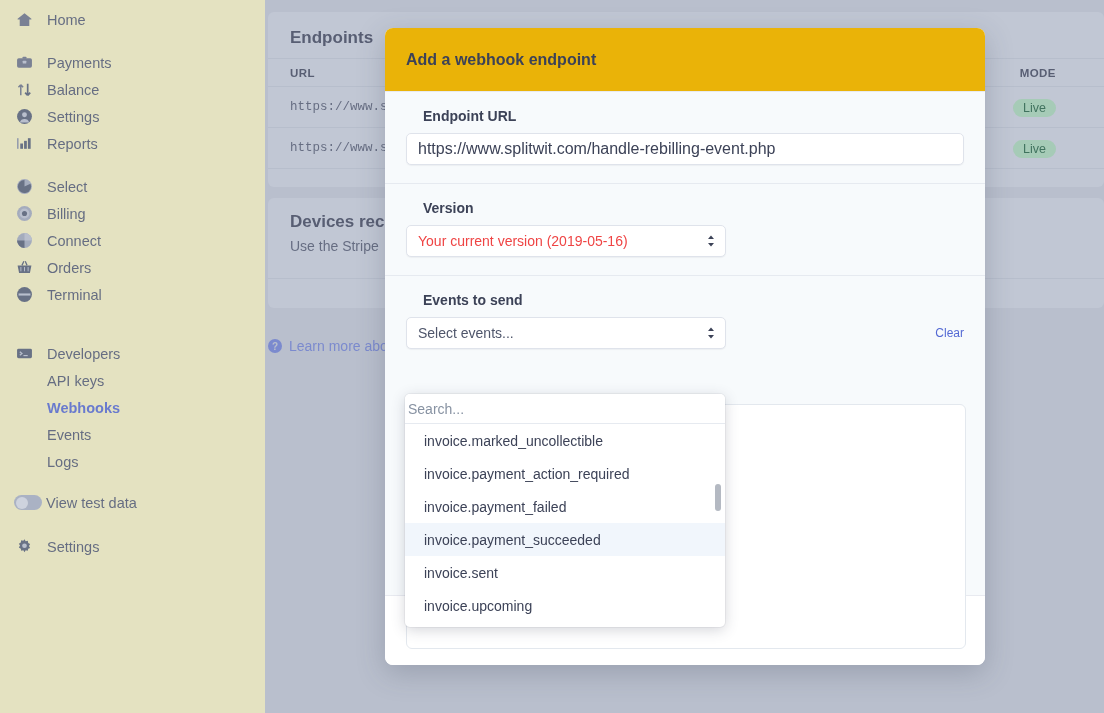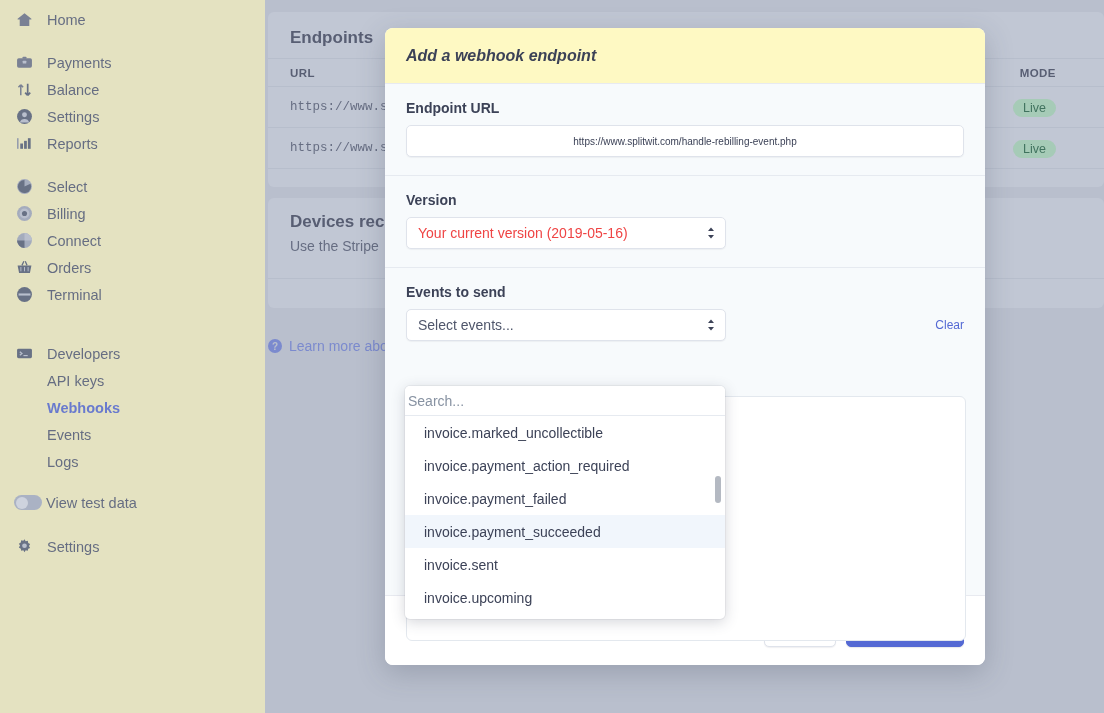--- a/index.html
+++ b/index.html
@@ -91,38 +91,36 @@
 
   
   #overlay { position:absolute; inset:0; background: rgba(160,170,190,0.28); }
   #modal {
     position:absolute; left:385px; top:28px; width:600px; height:637px;
     background:#fff; border-radius:8px;
     box-shadow: 0 8px 28px rgba(60,66,87,0.25);
     display:flex; flex-direction:column; overflow:hidden;
   }
   #modal-header {
-    height: 56px; display:flex; align-items:center;
-    padding: 0 21px; background:#fef9c3;
+    height: 64px; display:flex; align-items:center;
+    padding: 0 21px; background:#eab308;
     border-bottom: 1px solid #e8eaf0;
-    font-style: italic;
   }
   #modal-header .t { font-size:16px; font-weight:bold; color:#3c4257; }
   #modal-body { flex:1; background:#f7fafc; position:relative; }
 
   .field-block { padding: 16px 21px 18px 21px; }
   .field-block.bordered { border-bottom: 1px solid #e6eaf0; }
-  .flabel { font-size:14px; color:#3c4257; font-weight:bold; margin-bottom:9px; }
+  .flabel { font-size:14px; color:#3c4257; font-weight:bold; margin-bottom:9px;margin-left:17px; }
   .text-input {
     display:block; width: 100%; height: 32px;
     border:1px solid #dfe3eb; border-radius:5px; background:#fff;
-    font-family:"Liberation Sans", sans-serif; font-size:10px; color:#3c4257;
+    font-family:"Liberation Sans", sans-serif; font-size:16px; color:#3c4257;
     padding: 0 11px; outline:none;
     box-shadow: 0 1px 1px rgba(60,66,87,.06);
-    text-align: center;
   }
   .select-wrap { position:relative; display:inline-block; }
   .select-box {
     height:32px; border:1px solid #dfe3eb; border-radius:5px; background:#fff;
     font-size:14px; color:#ef4444; display:flex; align-items:center;
     padding: 0 32px 0 11px; box-shadow: 0 1px 1px rgba(60,66,87,.06);
     white-space: nowrap;
   }
   .select-box.ver { width: 320px; }
   .select-box.evt { width: 320px; }

